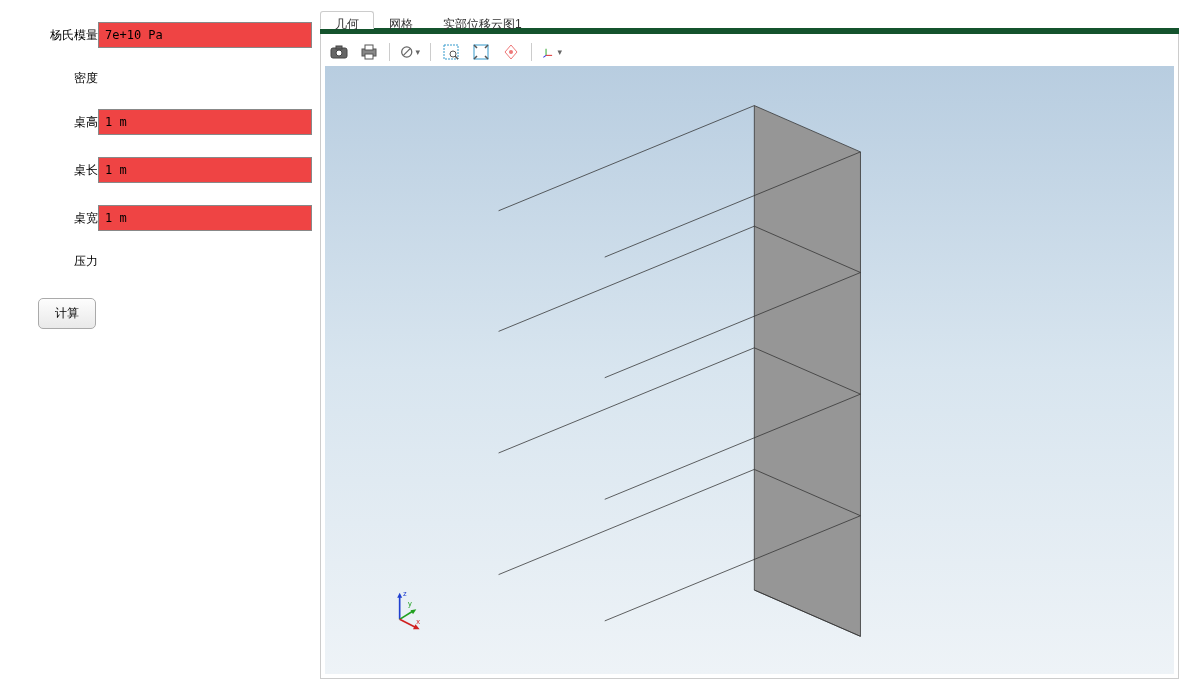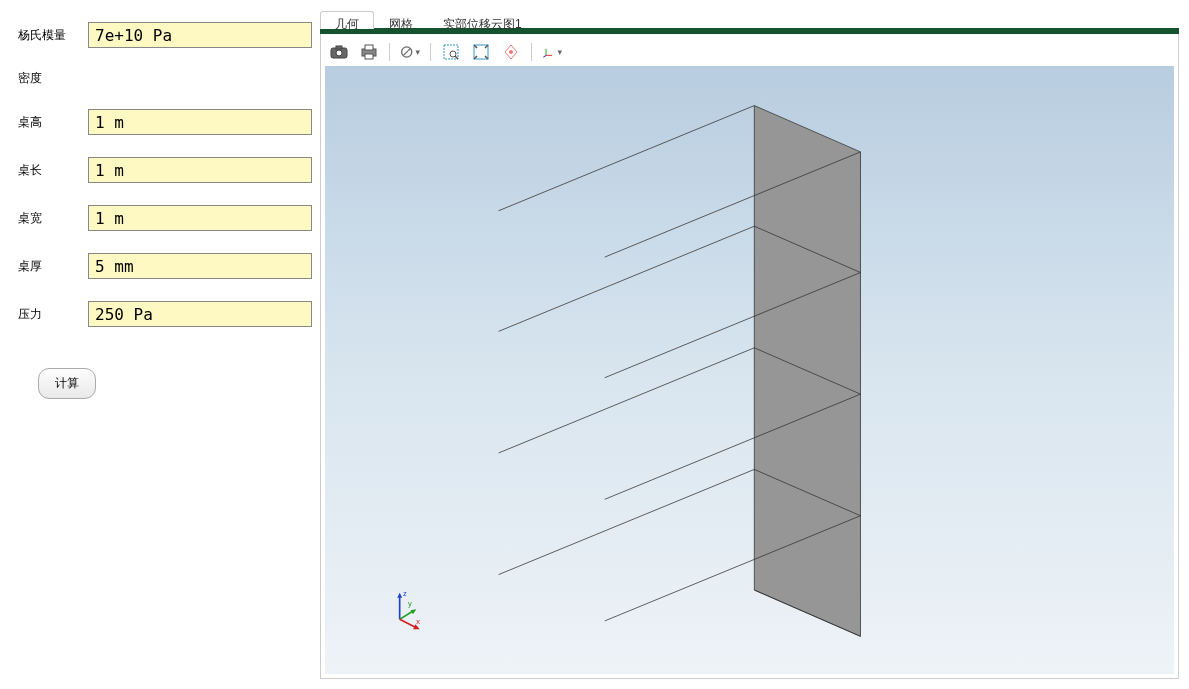--- a/index.html
+++ b/index.html
@@ -18,37 +18,38 @@
     }
     .form-row {
       display: flex;
       align-items: center;
       margin-bottom: 22px;
     }
     .form-label {
       width: 80px;
       font-size: 12px;
       color: #000;
+      text-align: right;
     }
     .form-input {
       flex: 1;
       height: 26px;
       border: 1px solid #888;
       padding: 4px 6px;
       font-family: monospace, "Courier New";
-      font-size: 16px;
-      background: #fef9c3;
+      font-size: 12px;
+      background: #ef4444;
     }
     .compute-btn {
       margin-left: 20px;
-      margin-top: 19px;
+      margin-top: 6px;
       padding: 6px 16px;
       background: linear-gradient(#fdfdfd, #e9e9e9);
       border: 1px solid #aaa;
-      border-radius: 11px;
+      border-radius: 5px;
       font-size: 12px;
       cursor: pointer;
     }
 
     .right-panel {
       flex: 1;
       display: flex;
       flex-direction: column;
     }
     .tabs {
@@ -147,26 +148,21 @@
   </div>
   <div class="form-row">
     <div class="form-label">桌长</div>
     <input class="form-input" value="1 m" style="">
   </div>
   <div class="form-row">
     <div class="form-label">桌宽</div>
     <input class="form-input" value="1 m" style="">
   </div>
   <div class="form-row">
-    <div class="form-label">桌厚</div>
-    <input class="form-input" value="5 mm" style="">
-  </div>
-  <div class="form-row">
     <div class="form-label">压力</div>
-    <input class="form-input" value="250 Pa" style="">
   </div>
   <button class="compute-btn">计算</button>
 </div>
 
 <div class="right-panel">
   <div class="tabs">
     <div class="tab active">几何</div>
     <div class="tab">网格</div>
     <div class="tab">实部位移云图1</div>
   </div>

